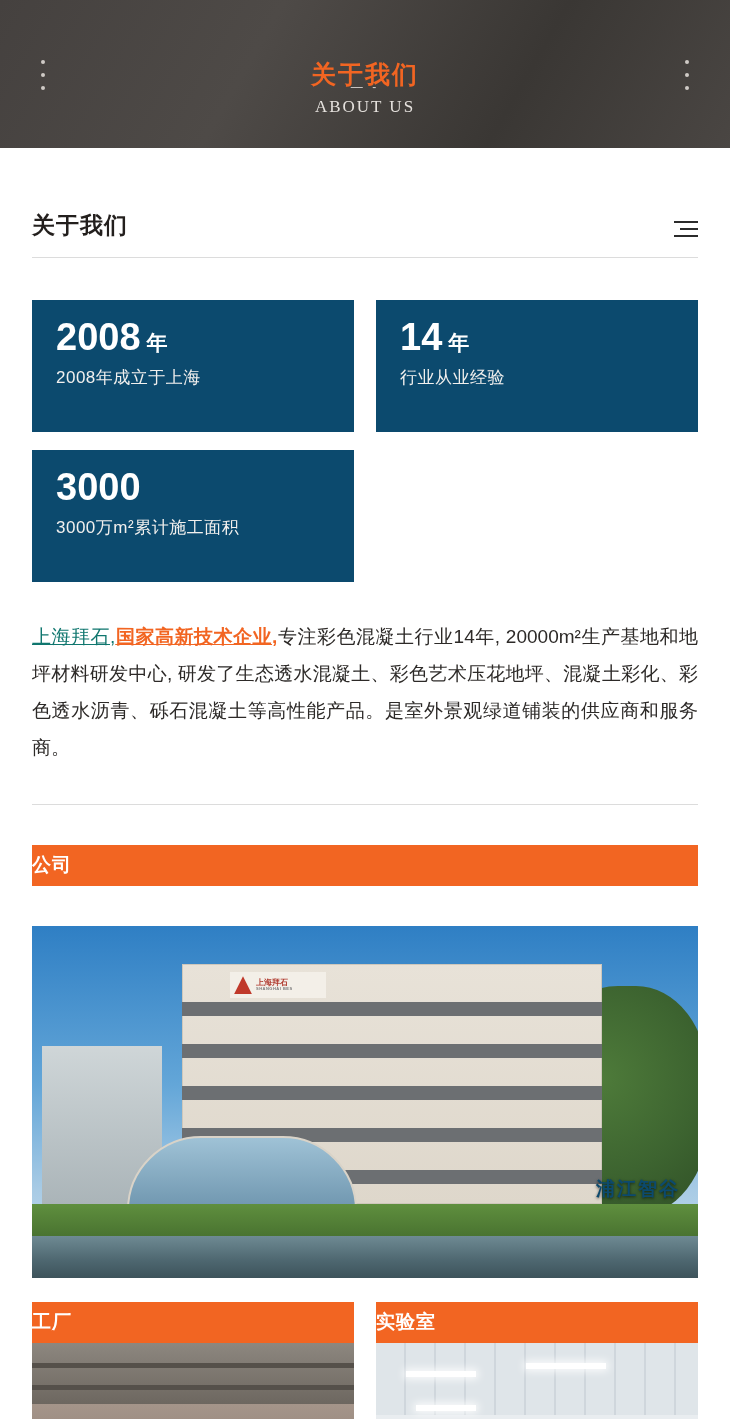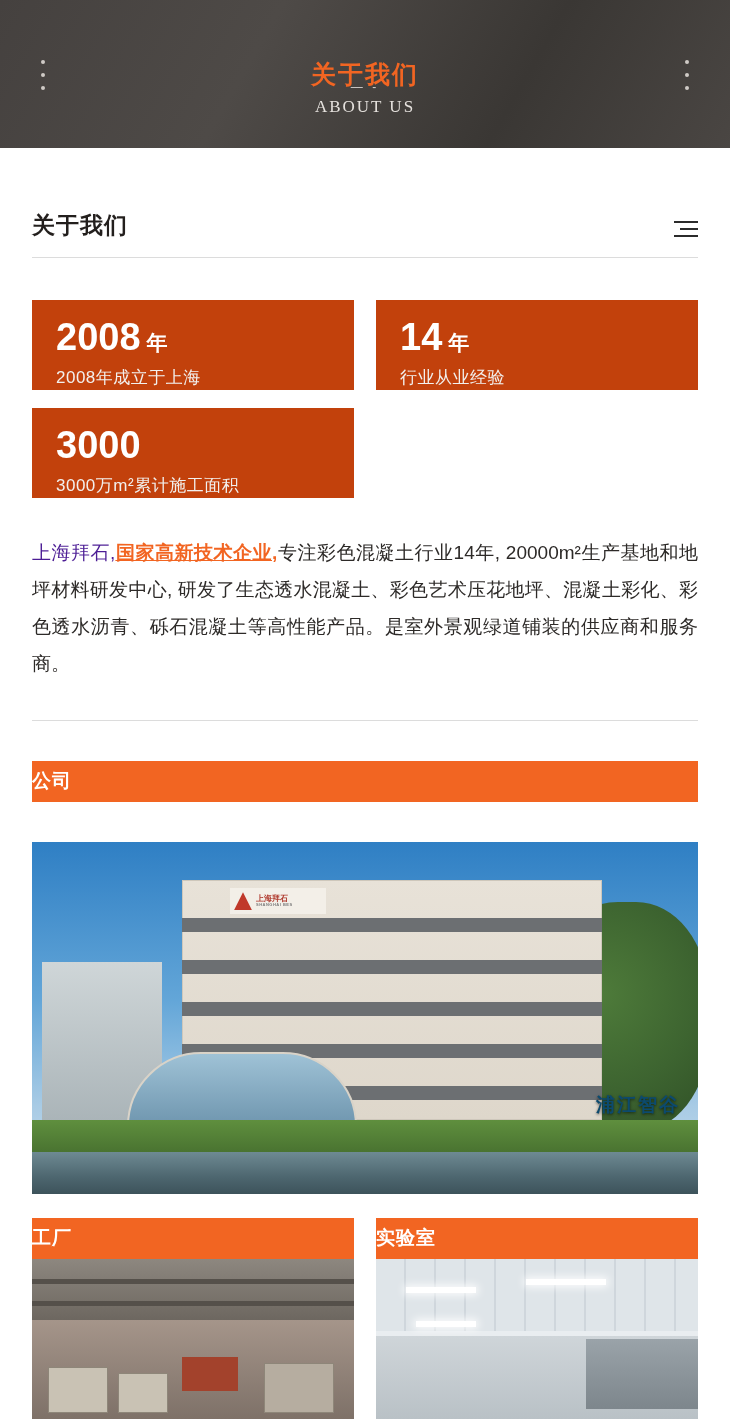--- a/index.html
+++ b/index.html
@@ -100,23 +100,23 @@
   .menu-icon span:nth-child(3) { width: 24px; }
 
   
   .stats {
     display: grid;
     grid-template-columns: 1fr 1fr;
     gap: 18px 22px;
     margin: 42px 32px 0 32px;
   }
   .stat {
-    background: #c2410c;
+    background: #0c4a6e;
     color: #ffffff;
-    height: 90px;
+    height: 132px;
     padding: 18px 24px 0 24px;
   }
   .stat .big {
     font-size: 38px;
     font-weight: bold;
     line-height: 1.05;
     letter-spacing: 0px;
   }
   .stat .big .unit {
     font-size: 21px;
@@ -131,21 +131,21 @@
   }
 
   
   .intro {
     margin: 36px 32px 0 32px;
     font-size: 19px;
     line-height: 1.95;
     color: #2d2a28;
     text-align: justify;
   }
-  .intro .brand { color: #4c1d95; }
+  .intro .brand { color: #0f766e; text-decoration: underline; }
   .intro .hl {
     color: #f26522;
     text-decoration: underline;
     font-weight: bold;
   }
 
   .divider {
     margin: 38px 32px 0 32px;
     border-top: 1px solid #dcdcdc;
   }

